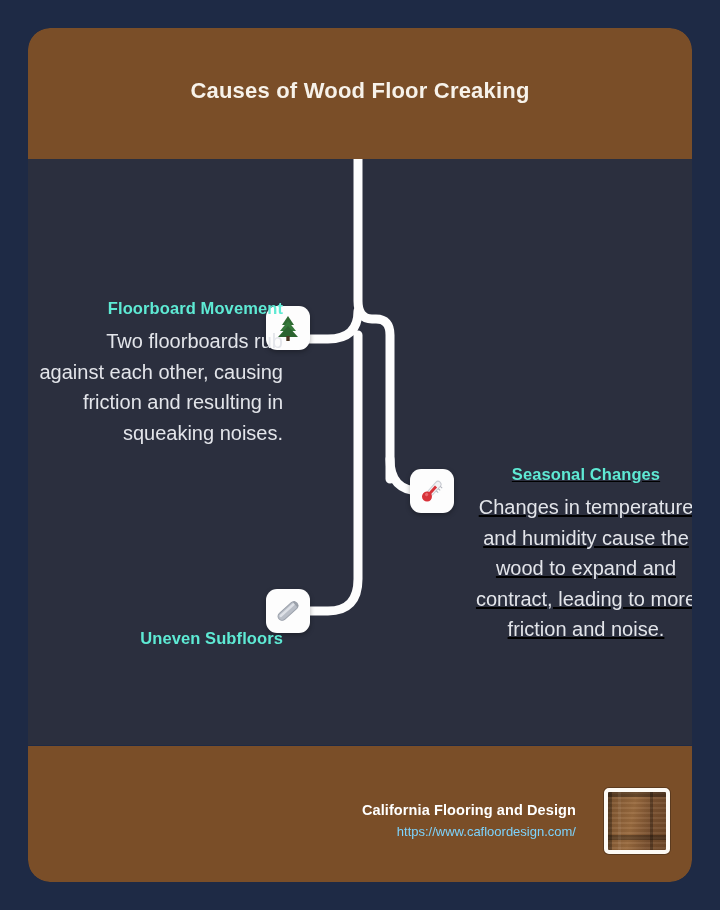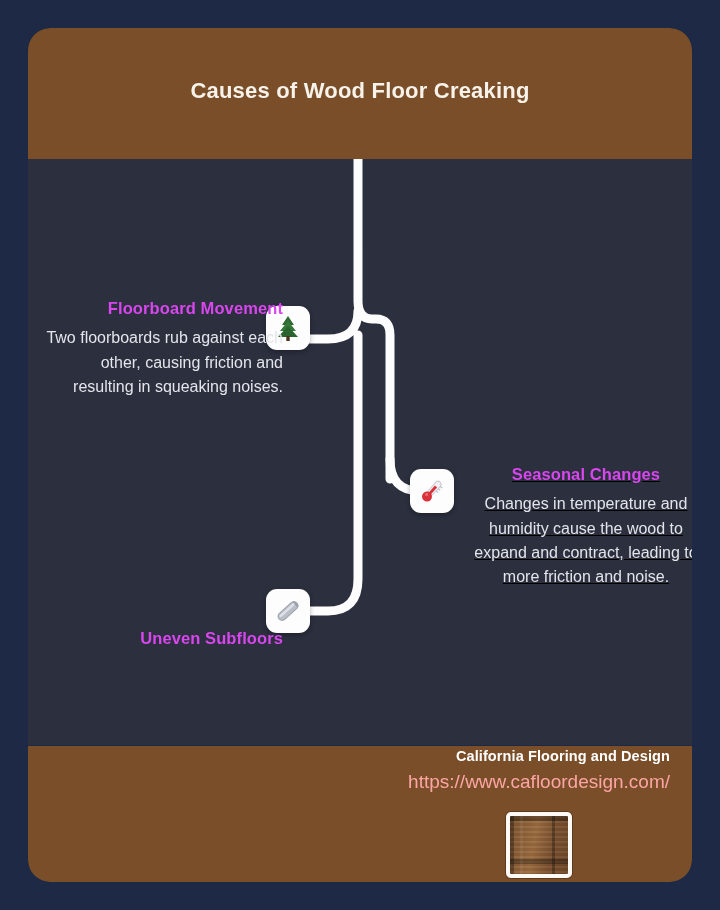--- a/index.html
+++ b/index.html
@@ -45,29 +45,29 @@
   
   .footer {
     position:absolute; left:0; top:718px;
     width:664px; height:136px;
     background:#7a4e28;
     border-radius:0 0 22px 22px;
   }
   .footer-inner {
     position:absolute; right:22px; top:0;
     height:150px;
-    display:flex; align-items:center; gap:16px;flex-direction:column;
+    display:flex; align-items:center; gap:28px;
   }
   .footer-text { text-align:right; }
   .footer-brand {
     font-size:14.5px; font-weight:bold; color:#ffffff;
     letter-spacing:.1px; line-height:1.5;
   }
   .footer-url {
-    font-size:19px; color:#fca5a5; line-height:1.5;
+    font-size:13px; color:#7dd3fc; line-height:1.5;
   }
   .footer-logo {
     width:66px; height:66px;
     border:4px solid #fdfaf5;
     border-radius:5px;
     background:
       linear-gradient(90deg, rgba(0,0,0,.30) 0 6%, rgba(0,0,0,0) 6.5% 17%,
         rgba(255,255,255,.06) 17% 22%, rgba(0,0,0,0) 22% 72%,
         rgba(0,0,0,.28) 72% 78%, rgba(0,0,0,0) 78% 100%),
       linear-gradient(180deg, rgba(0,0,0,.32) 0 9%, rgba(0,0,0,0) 9% 74%,
@@ -94,26 +94,26 @@
     border-radius:11px;
     display:flex; align-items:center; justify-content:center;
     box-shadow:0 2px 5px rgba(0,0,0,.30);
   }
   .badge svg { display:block; }
 
   
   .block { position:absolute; }
   .block h2 {
     font-size:16.5px; font-weight:bold;
-    color:#d946ef; line-height:1.3;
+    color:#5eead4; line-height:1.3;
     margin-bottom:7px;
     letter-spacing:.1px;
   }
   .block p {
-    font-size:16px; color:#e3e5ea;
+    font-size:20px; color:#e3e5ea;
     line-height:1.52;
   }
   .block-left  { text-align:right; }
   .block-right { text-align:center;text-decoration:underline; }
 
   #block-floorboard { left:10px;  top:139px; width:245px; }
   #block-seasonal   { left:442px; top:305px; width:232px; }
   #block-subfloor   { left:10px;  top:425px; width:245px;margin-top:44px; }
 </style>
 </head>

